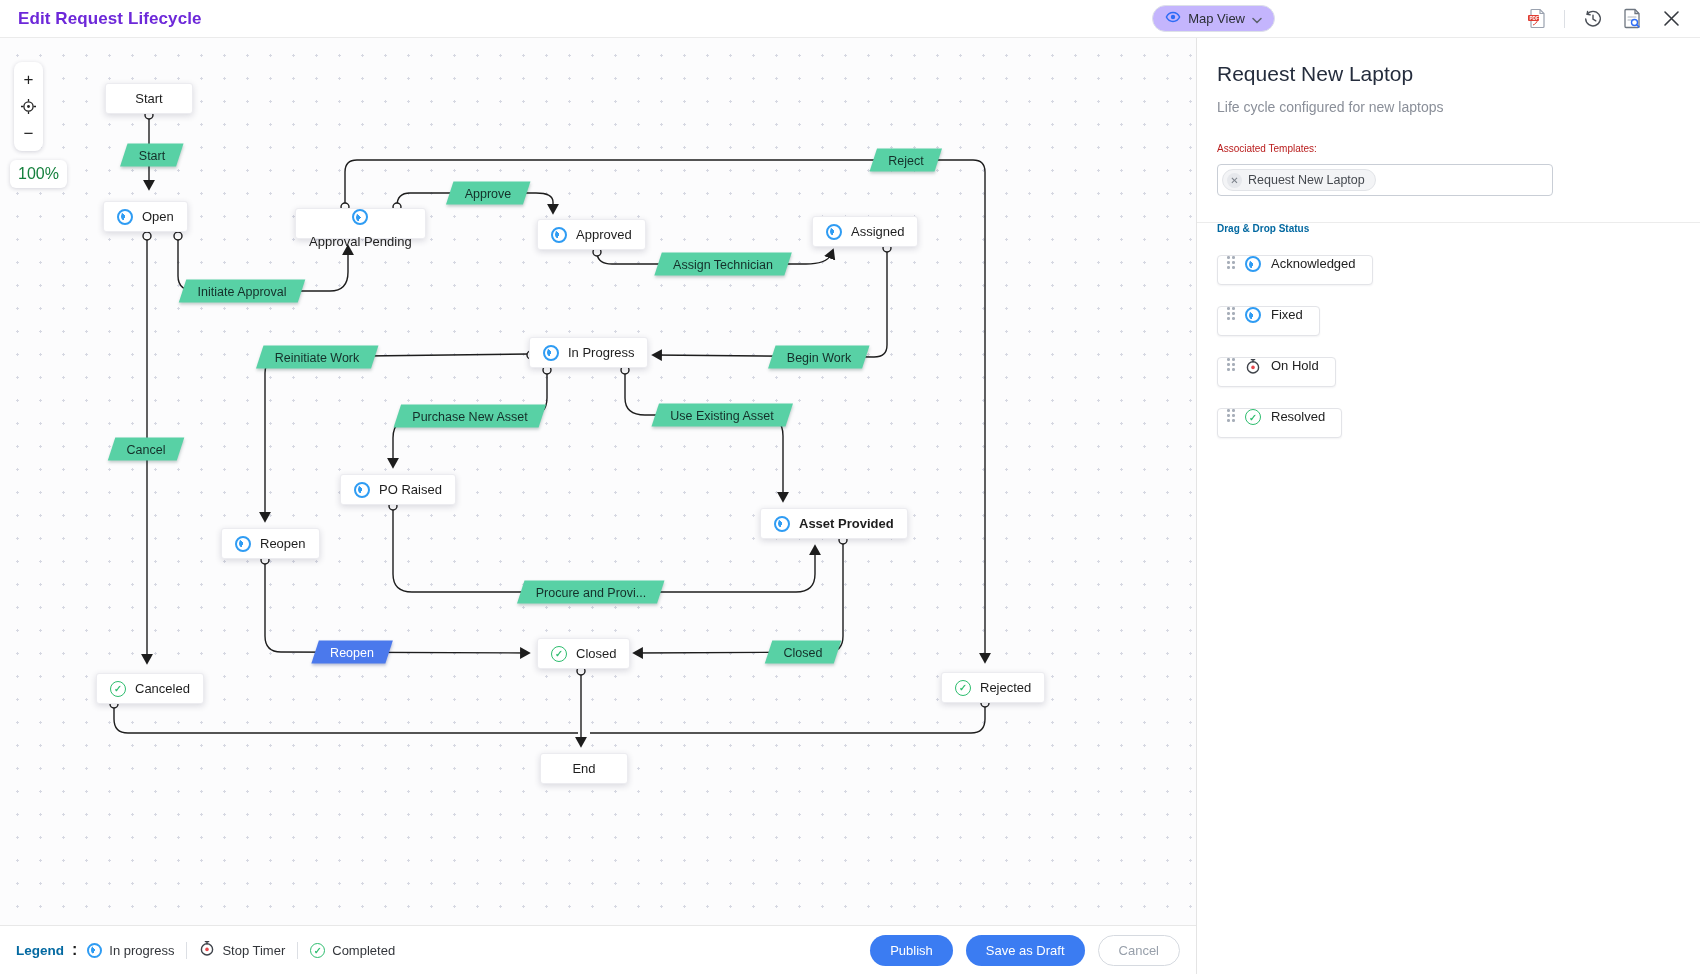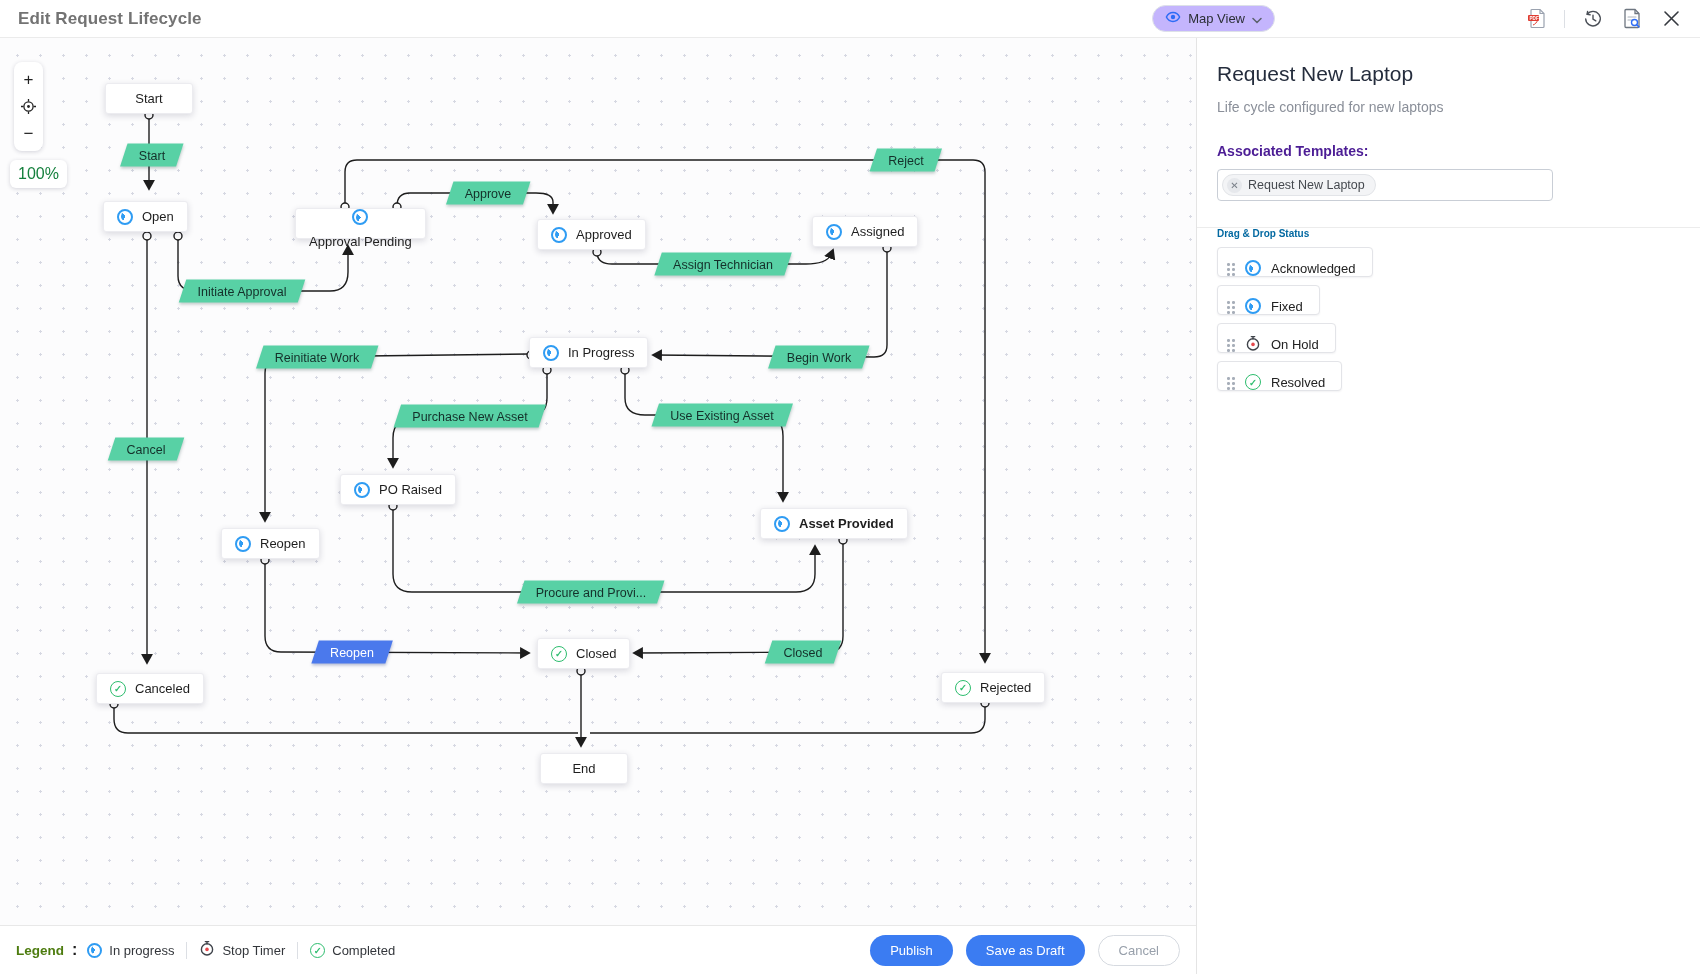--- a/index.html
+++ b/index.html
@@ -1,21 +1,21 @@
 <!DOCTYPE html>
 <html><head>
 <meta charset="utf-8">
 <style>
   * { margin:0; padding:0; box-sizing:border-box; }
   html,body { width:1700px; height:974px; font-family:"Liberation Sans", sans-serif; background:#fff; overflow:hidden; }
   #app { position:relative; width:1700px; height:974px; background:#fff; }
 
   
   .header { position:absolute; top:0; left:0; width:1700px; height:38px; background:#fff; border-bottom:1px solid #ebebeb; display:flex; align-items:center; padding:0 18px; z-index:10; }
-  .header .title { font-size:17px; font-weight:600; color:#737373; letter-spacing:.1px; }
+  .header .title { font-size:17px; font-weight:600; color:#6d28d9; letter-spacing:.1px; }
   .spacer { flex:1; }
   .view-pill { display:flex; align-items:center; gap:7px; height:27px; padding:0 12px; border:1px solid #dde1e8; border-radius:15px; background:#c4b5fd; cursor:pointer; margin-right:250px; }
   .view-pill .vp-label { font-size:13px; color:#2b2f36; font-weight:500; }
   .hicons { display:flex; align-items:center; gap:17px; }
   .hicon { width:22px; height:22px; display:flex; align-items:center; justify-content:center; cursor:pointer; }
   .hdiv { width:1px; height:18px; background:#dcdfe4; }
 
   
   .canvas { position:absolute; left:0; top:38px; width:1196px; height:936px; overflow:hidden;
     background-color:#fcfcfd;
@@ -44,33 +44,33 @@
   .ic-prog::after { content:""; position:absolute; inset:1.5px; border-radius:50%; background:conic-gradient(from 210deg, #2f9cf3 0 115deg, transparent 115deg); }
   .ic-done { flex:0 0 auto; width:16px; height:16px; border:1.6px solid #2dbd6e; border-radius:50%; color:#2dbd6e; display:flex; align-items:center; justify-content:center; font-size:9.5px; font-weight:700; background:#fff; }
   .ic-sm.ic-prog, .ic-sm.ic-done { width:15px; height:15px; }
 
   
   .tabrow { border-bottom:1px solid #ececec; padding-left:20px; height:48px; display:flex; align-items:flex-end; }
   .tab { font-size:14.5px; color:#1b1b1b; padding:0 4px 12px; border-bottom:3px solid #2e7cf6; cursor:pointer; font-weight:500; }
   .sb-body { padding:24px 20px 0; }
   .sb-title { font-size:21px; font-weight:500; color:#252d3d; }
   .sb-sub { margin-top:13px; font-size:14px; color:#8a8f99; }
-  .sb-assoc { margin-top:28px; font-size:14px; font-weight:700; color:#4c1d95; }
+  .sb-assoc { margin-top:28px; font-size:10px; font-weight:400; color:#b91c1c; }
   .sb-input { margin-top:10px; width:336px; border:1px solid #c9ced6; border-radius:4px; padding:4px; display:flex; }
   .chip { display:inline-flex; align-items:center; gap:6px; background:#f3f4f6; border:1px solid #e2e4e8; border-radius:12px; height:22px; padding:0 10px 0 4px; font-size:12.5px; color:#45494f; }
   .chip-x { width:15px; height:15px; border-radius:50%; background:#e6e8ec; color:#7a8089; display:flex; align-items:center; justify-content:center; font-size:10px; cursor:pointer; }
   .sb-hr { margin-top:26px; border:0; border-top:1px solid #ececec; margin-left:-20px; width:504px; }
   .sb-dnd { font-size:10px; font-weight:700; color:#0369a1; }
-  .stat-card { display:flex; align-items:flex-end; gap:10px; background:#fff; border:1px solid #e3e4e8; border-radius:4px; height:30px; padding:0 16px 0 9px; margin-top:8px; width:fit-content; font-size:13px; color:#222; box-shadow:0 1px 2px rgba(40,40,70,.06); cursor:grab; }
+  .stat-card { display:flex; align-items:flex-start; gap:10px; background:#fff; border:1px solid #e3e4e8; border-radius:4px; height:30px; padding:0 16px 0 9px; margin-top:21px; width:fit-content; font-size:13px; color:#222; box-shadow:0 1px 2px rgba(40,40,70,.06); cursor:grab; }
   .drag-dots { display:grid; grid-template-columns:repeat(2,3px); grid-auto-rows:3px; gap:2px; cursor:grab; }
   .drag-dots i { width:2.5px; height:2.5px; border-radius:50%; background:#a7aeb9; }
 
   
   .footer { position:absolute; left:0; bottom:0; width:1196px; height:49px; background:#fff; border-top:1px solid #e8e8e8; display:flex; align-items:center; padding:0 16px; z-index:6; }
-  .lg-label { font-size:13.5px; font-weight:700; color:#4d7c0f; }
+  .lg-label { font-size:13.5px; font-weight:700; color:#0369a1; }
   .lg-colon { margin:0 10px 0 8px; font-weight:700; color:#1d1d1d; }
   .lg-item { display:flex; align-items:center; gap:7px; font-size:13px; color:#33363b; }
   .lg-div { width:1px; height:17px; background:#dcdfe4; margin:0 12px; }
   .btn { height:31px; border-radius:16px; font-size:13px; display:flex; align-items:center; padding:0 20px; cursor:pointer; border:none; font-family:inherit; }
   .btn.primary { background:#3b7cf2; color:#fff; font-weight:500; }
   .btn.ghost { background:#fff; color:#98a0ab; border:1px solid #d6dae0; }
   .fbtns { margin-left:auto; display:flex; gap:13px; }
 </style>
 </head>
 <body>

